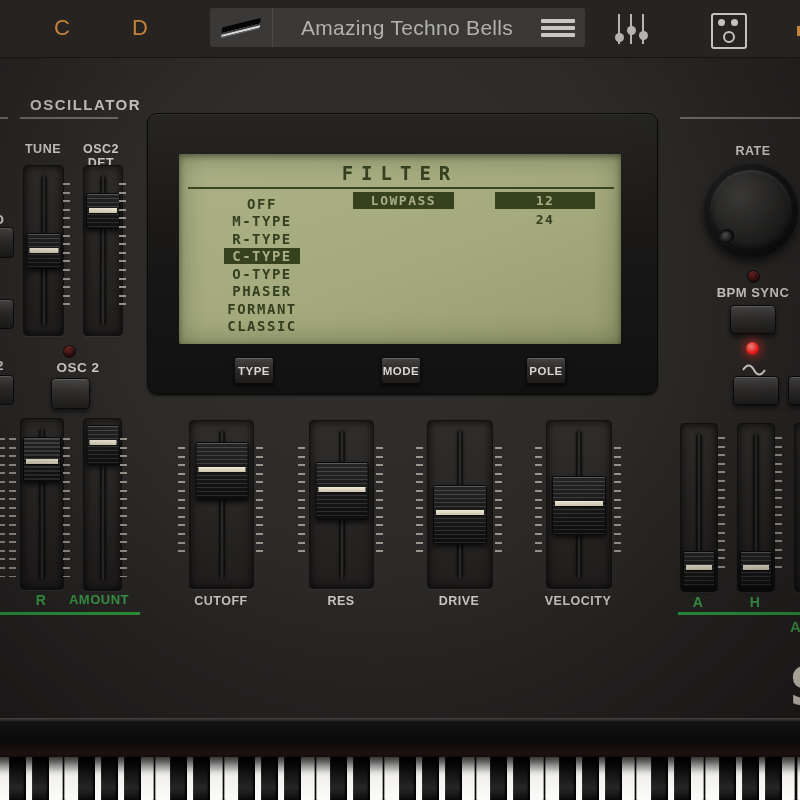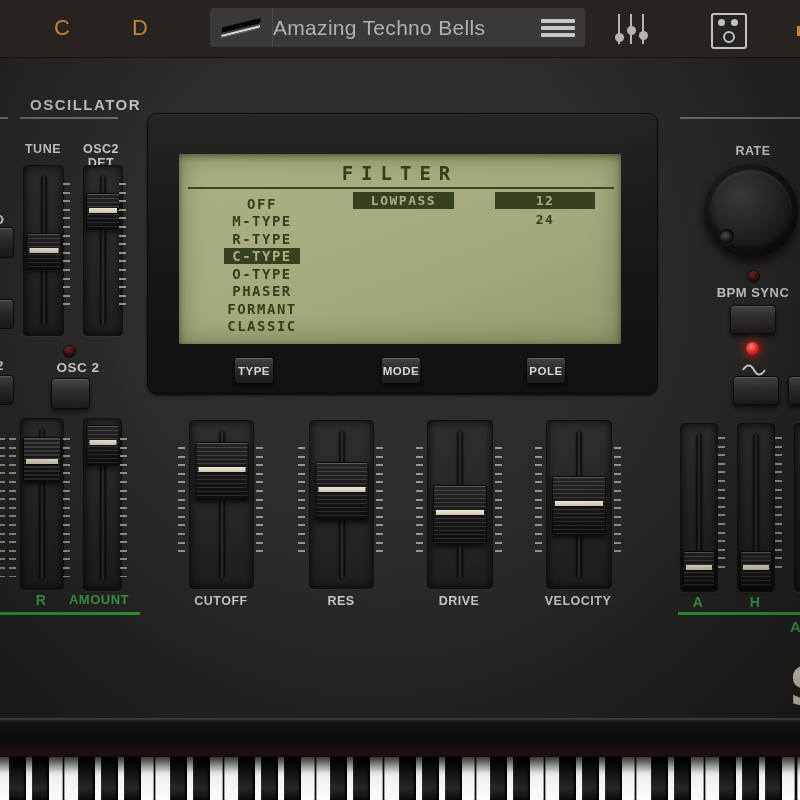--- a/index.html
+++ b/index.html
@@ -9,21 +9,21 @@
     -webkit-font-smoothing:antialiased;
   }
   .abs{position:absolute;}
 
   
   .topbar{position:absolute;left:0;top:0;width:800px;height:57px;background:#272320;border-bottom:1px solid #17140f;z-index:30;}
   .partsel{color:#c5823c;font-size:22px;font-weight:400;}
   .presetbox{position:absolute;left:210px;top:8px;width:375px;height:39px;background:#3a3938;border-radius:3px;display:flex;align-items:center;}
   .preset-kb{width:62px;height:100%;display:flex;align-items:center;justify-content:center;border-right:1px solid #4b4a49;}
   .kb3d{width:40px;height:9px;background:linear-gradient(180deg,#060606 0 55%,#3c3c3c 55% 100%);transform:rotate(-14deg) skewX(-20deg);border-radius:1px;box-shadow:0 1px 0 rgba(255,255,255,.25), inset 0 -2px 0 #dcdcdc;}
-  .preset-name{flex:1;color:#b2b1af;font-size:21px;letter-spacing:.3px;}
+  .preset-name{flex:1;text-align:center;color:#b2b1af;font-size:21px;letter-spacing:.3px;}
   .burger{width:34px;margin-right:10px;display:flex;flex-direction:column;gap:3px;}
   .burger div{height:4px;background:#c8c7c5;border-radius:1px;}
   .mixicon{position:absolute;left:617px;top:14px;width:30px;height:30px;}
   .mixicon .vline{position:absolute;top:0;bottom:0;width:2px;background:#b5b4b2;}
   .mixicon .knob{position:absolute;width:9px;height:9px;border-radius:50%;background:#b5b4b2;}
   .pedalicon{position:absolute;left:711px;top:13px;width:32px;height:32px;border:2px solid #c3c2c0;border-radius:3px;}
   .pedalicon .dot{position:absolute;width:7px;height:7px;border-radius:50%;background:#c3c2c0;top:4px;}
   .pedalicon .ring{position:absolute;width:8px;height:8px;border-radius:50%;border:2px solid #c3c2c0;left:10px;top:16px;}
   .orange-sliver{position:absolute;right:0;top:26px;width:3px;height:10px;background:#c5823c;}
 

